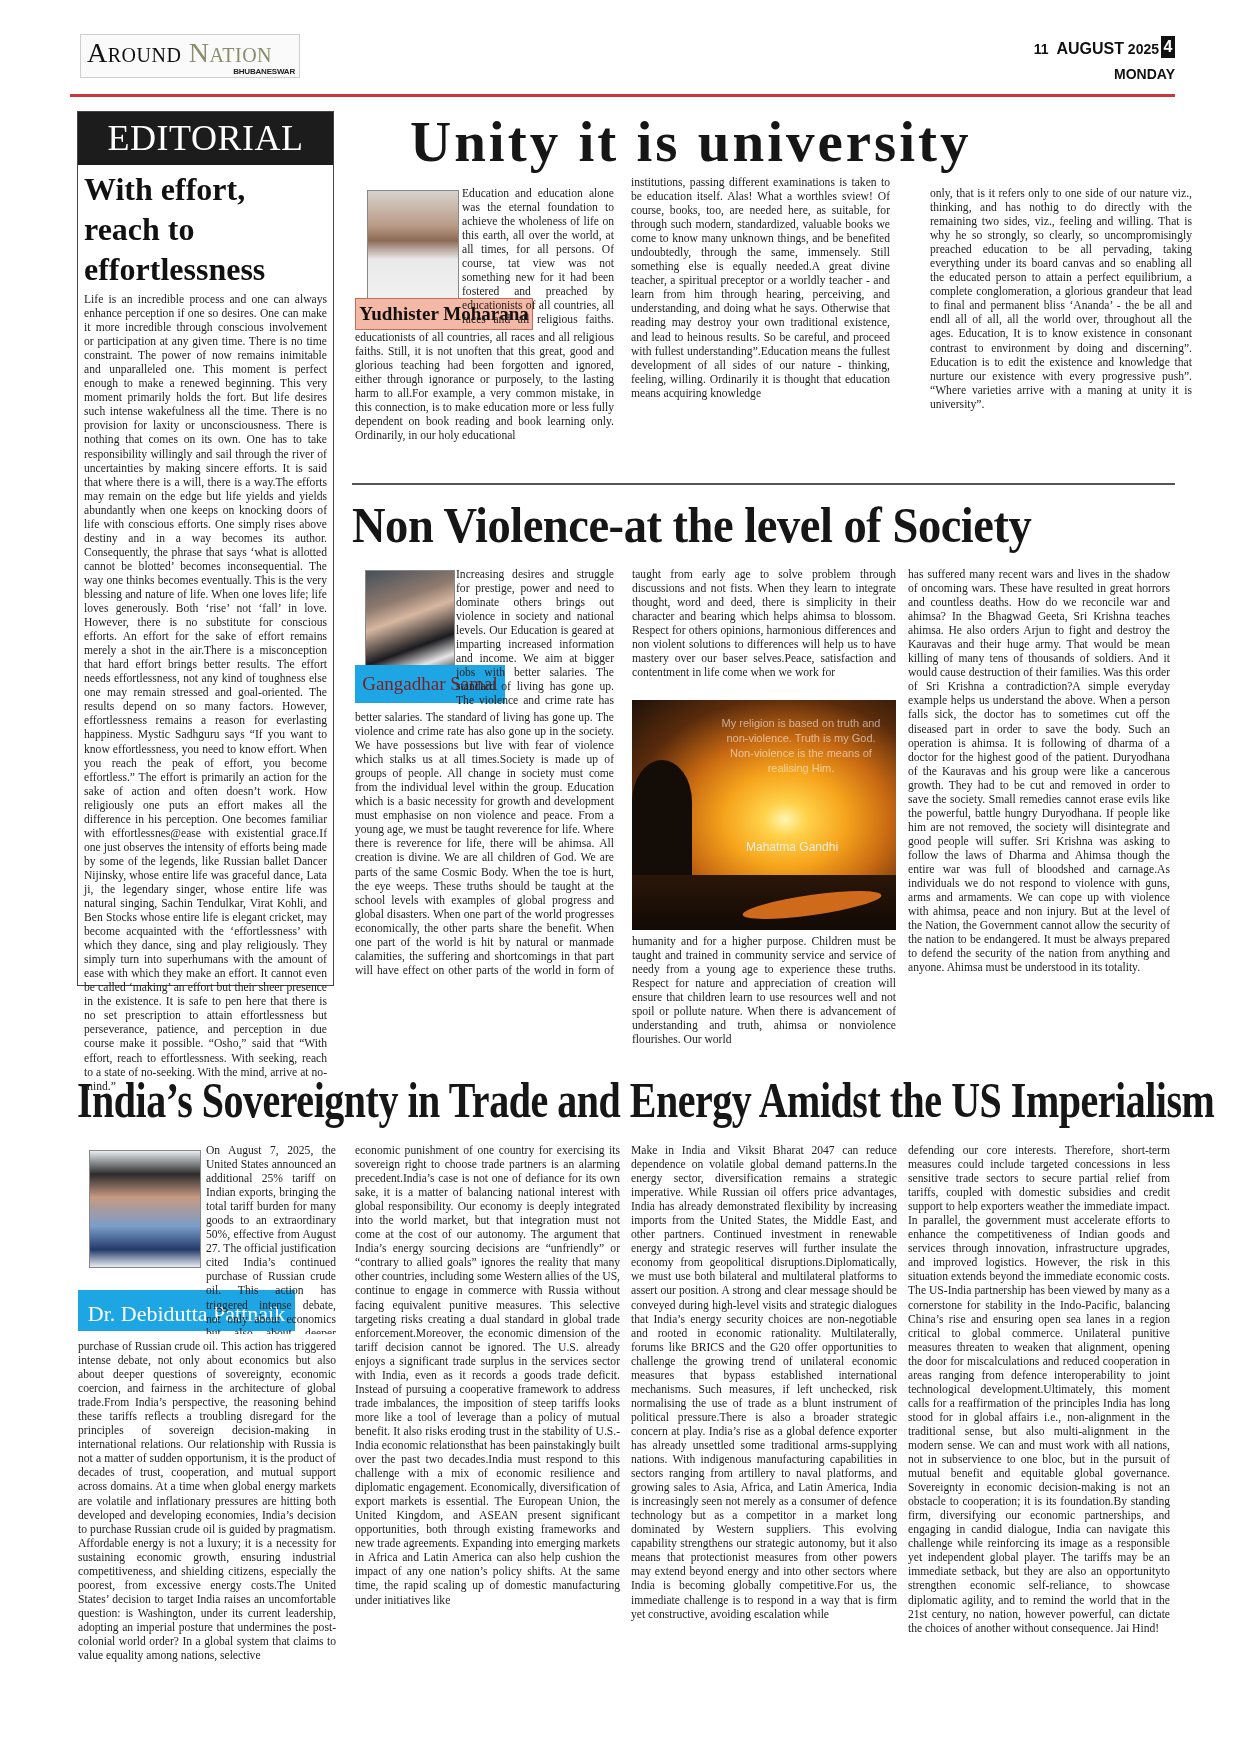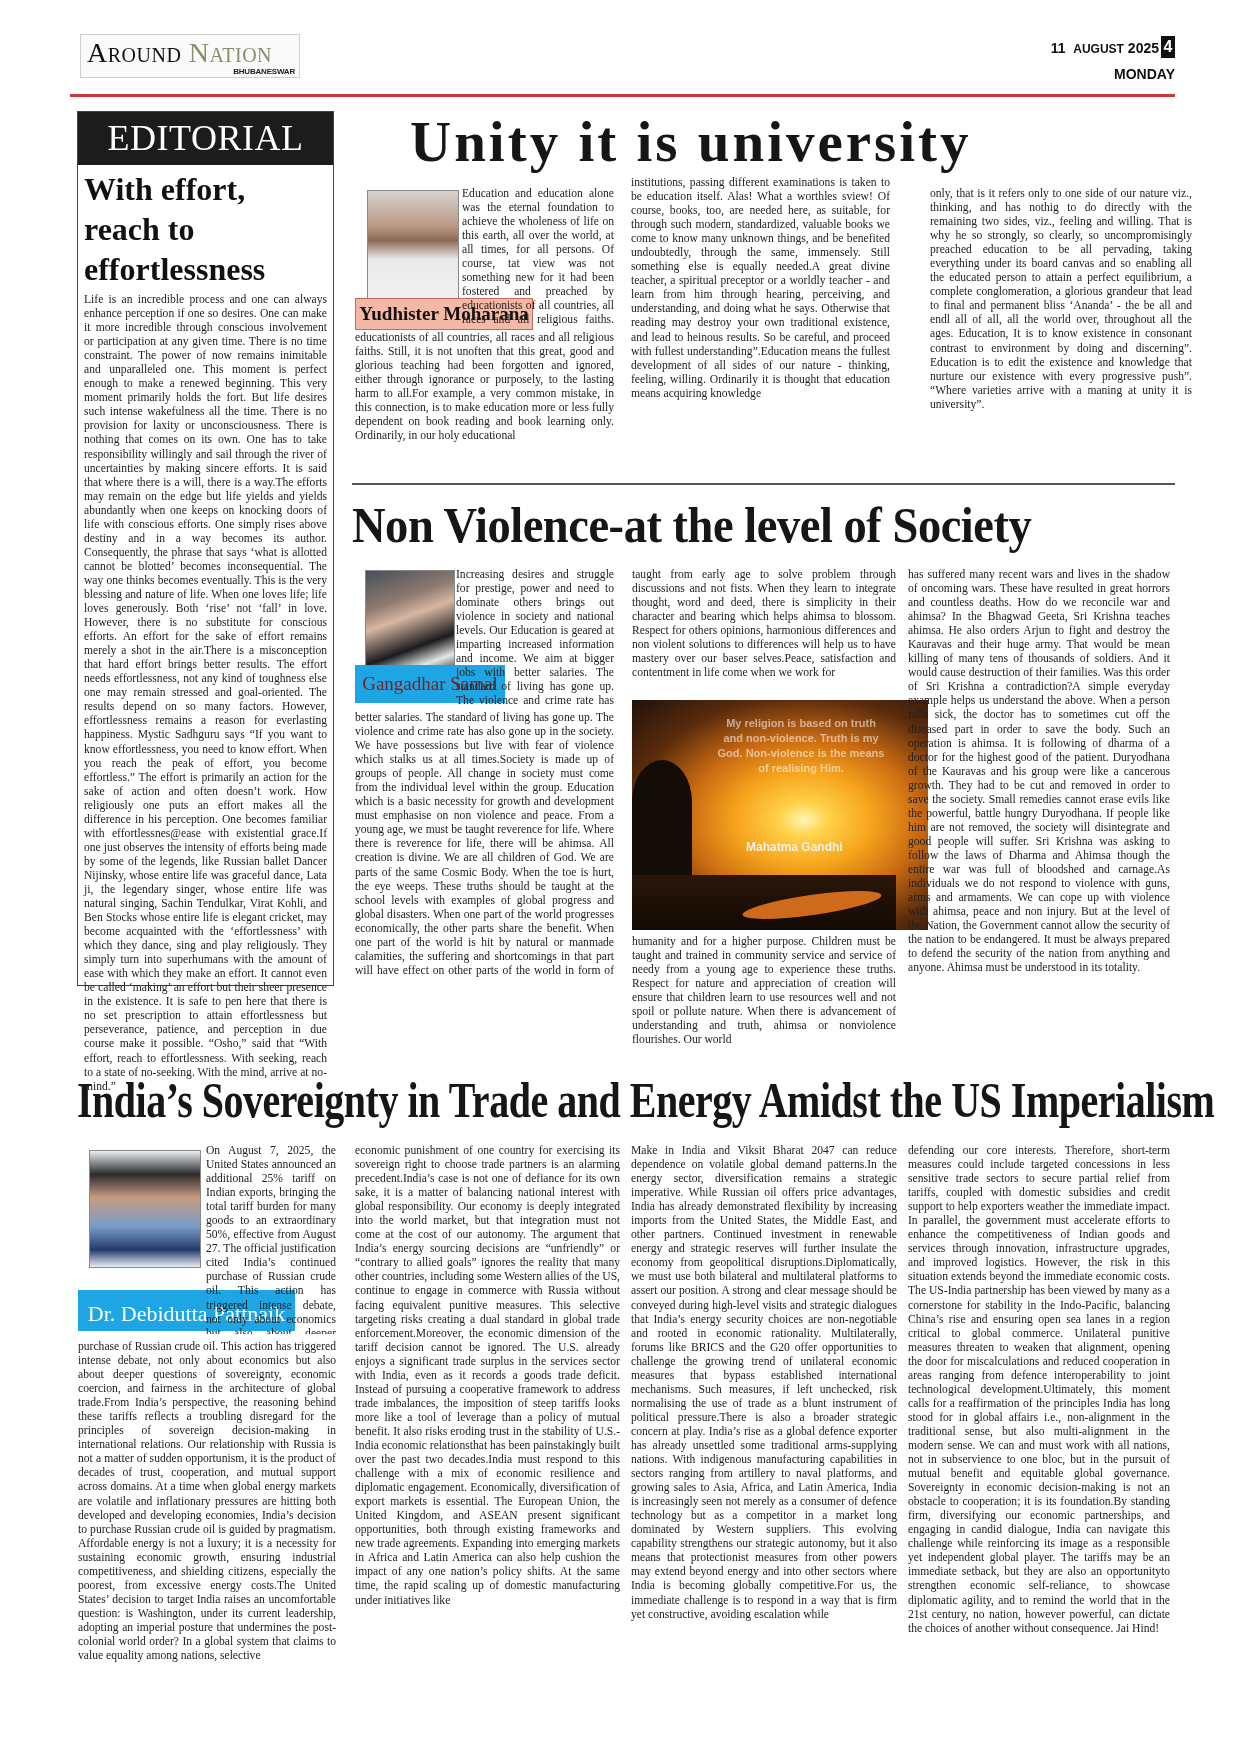--- a/index.html
+++ b/index.html
@@ -5,21 +5,21 @@
   * { box-sizing: border-box; margin: 0; padding: 0; }
   html, body { width: 1240px; height: 1755px; background: #ffffff; overflow: hidden; }
   body { position: relative; font-family: "Liberation Serif", "DejaVu Serif", serif; color: #1a1a1a; }
 
   .masthead { position: absolute; left: 70px; top: 30px; width: 1105px; height: 52px; }
   .logo-box { position: absolute; left: 10px; top: 4px; width: 220px; height: 44px; border: 1px solid #cfcfcf; background: #fafafa; }
   .logo-main { position: absolute; left: 6px; top: 2px; font-size: 28px; letter-spacing: 0.5px; color: #111; white-space: nowrap; font-variant: small-caps; }
   .logo-odisha { color: #8a8d6a; }
   .logo-sub { position: absolute; right: 4px; bottom: 1px; font-family: "Liberation Sans", sans-serif; font-size: 8px; font-weight: bold; color: #222; letter-spacing: -0.2px; }
   .dateline { position: absolute; right: 16px; top: 10px; font-family: "Liberation Sans", sans-serif; font-weight: bold; font-size: 14px; color: #111; white-space: nowrap; }
-  .dateline .month { font-size: 12px; }
+  .dateline .month { font-size: 16px; }
   .page-num { position: absolute; right: 0; top: 6px; width: 14px; height: 22px; background: #111; color: #fff; font-family: "Liberation Sans", sans-serif; font-weight: bold; font-size: 16px; text-align: center; line-height: 22px; }
   .dayline { position: absolute; right: 0; top: 36px; font-family: "Liberation Sans", sans-serif; font-weight: bold; font-size: 14px; color: #111; padding-left: 34px; }
   .red-rule { position: absolute; left: 70px; top: 94px; width: 1105px; height: 3px; background: #c7373d; }
 
   .editorial { position: absolute; left: 77px; top: 111px; width: 257px; height: 875px; border: 1px solid #444; }
   .ed-head { background: #1c1c1c; color: #fff; font-weight: normal; font-size: 36px; text-align: center; height: 53px; line-height: 53px; letter-spacing: 0.5px; }
   .ed-title { font-size: 32px; line-height: 40px; padding: 4px 6px 0 6px; color: #111; }
   .ed-body { padding: 4px 6px; font-size: 11.6px; line-height: 14.05px; text-align: justify; color: #222; }
 
   .headline { position: absolute; color: #161616; white-space: nowrap; line-height: 1; }
@@ -33,21 +33,21 @@
   .photo { position: absolute; border: 1px solid #888; }
   .photo-yudhister { left: 367px; top: 190px; width: 92px; height: 112px; background: linear-gradient(180deg, #d8d2cc 0%, #b99a86 32%, #8c6a55 45%, #e9e9ea 62%, #f1f1f1 100%); }
   .photo-gangadhar { left: 365px; top: 570px; width: 90px; height: 105px; background: linear-gradient(160deg, #46505a 0%, #8f7a6e 30%, #d7b7a1 45%, #1b1b1f 70%, #e6e6e6 85%, #222 100%); }
   .photo-debidutta { left: 89px; top: 1150px; width: 112px; height: 118px; background: linear-gradient(180deg, #e9eef3 0%, #2b2b2b 20%, #c79a82 40%, #7a9dc9 65%, #233a6a 85%, #e9eef3 100%); }
 
   .byline { position: absolute; white-space: nowrap; }
   .byline-yudhister { left: 355px; top: 298px; width: 178px; height: 32px; background: #f4b8a6; border: 1px solid #c46b5a; font-weight: bold; font-size: 19px; line-height: 30px; text-align: center; color: #111; }
   .byline-gangadhar { left: 355px; top: 665px; width: 150px; height: 38px; background: #1ea6e4; color: #7f1d1d; font-size: 19px; line-height: 38px; text-align: center; }
   .byline-debidutta { left: 78px; top: 1290px; width: 217px; height: 41px; background: #1ea6e4; color: #fff; font-size: 22px; line-height: 47px; text-align: center; }
 
-  .gandhi-image { position: absolute; left: 632px; top: 615px; width: 296px; height: 273px; overflow: hidden; background: radial-gradient(ellipse at 58% 52%, #fff6b3 0%, #ffd24a 10%, #f6a41c 28%, #c96a12 48%, #5a2b0c 72%, #1e1209 100%); font-weight: bold; }
+  .gandhi-image { position: absolute; left: 632px; top: 615px; width: 264px; height: 273px; overflow: hidden; background: radial-gradient(ellipse at 58% 52%, #fff6b3 0%, #ffd24a 10%, #f6a41c 28%, #c96a12 48%, #5a2b0c 72%, #1e1209 100%); }
   .gandhi-quote { position: absolute; left: 84px; top: 16px; width: 170px; text-align: center; font-family: "Liberation Sans", sans-serif; font-size: 11px; line-height: 15px; color: rgba(255,255,255,0.55); }
   .gandhi-name { position: absolute; left: 114px; top: 166px; font-family: "Liberation Sans", sans-serif; font-size: 12px; color: #f6f0e4; }
   .silhouette-dome { position: absolute; left: 0; top: 60px; width: 60px; height: 150px; background: #140c06; border-radius: 50% 50% 0 0 / 28% 28% 0 0; }
   .silhouette-base { position: absolute; left: 0; top: 200px; width: 264px; height: 73px; background: linear-gradient(180deg, #2a1608 0%, #120a05 100%); }
   .river { position: absolute; left: 110px; top: 235px; width: 140px; height: 20px; background: #f07a20; border-radius: 50%; transform: rotate(-8deg); opacity: 0.85; }
 
   .hrule { position: absolute; height: 2px; background: #555; }
 </style>
 </head>
 <body>

